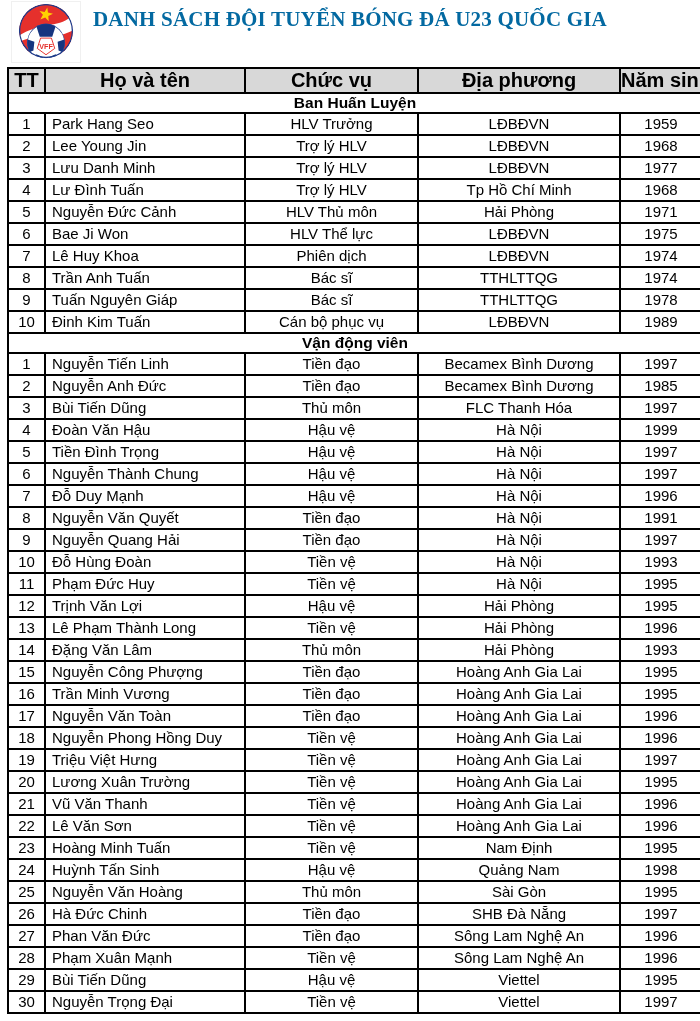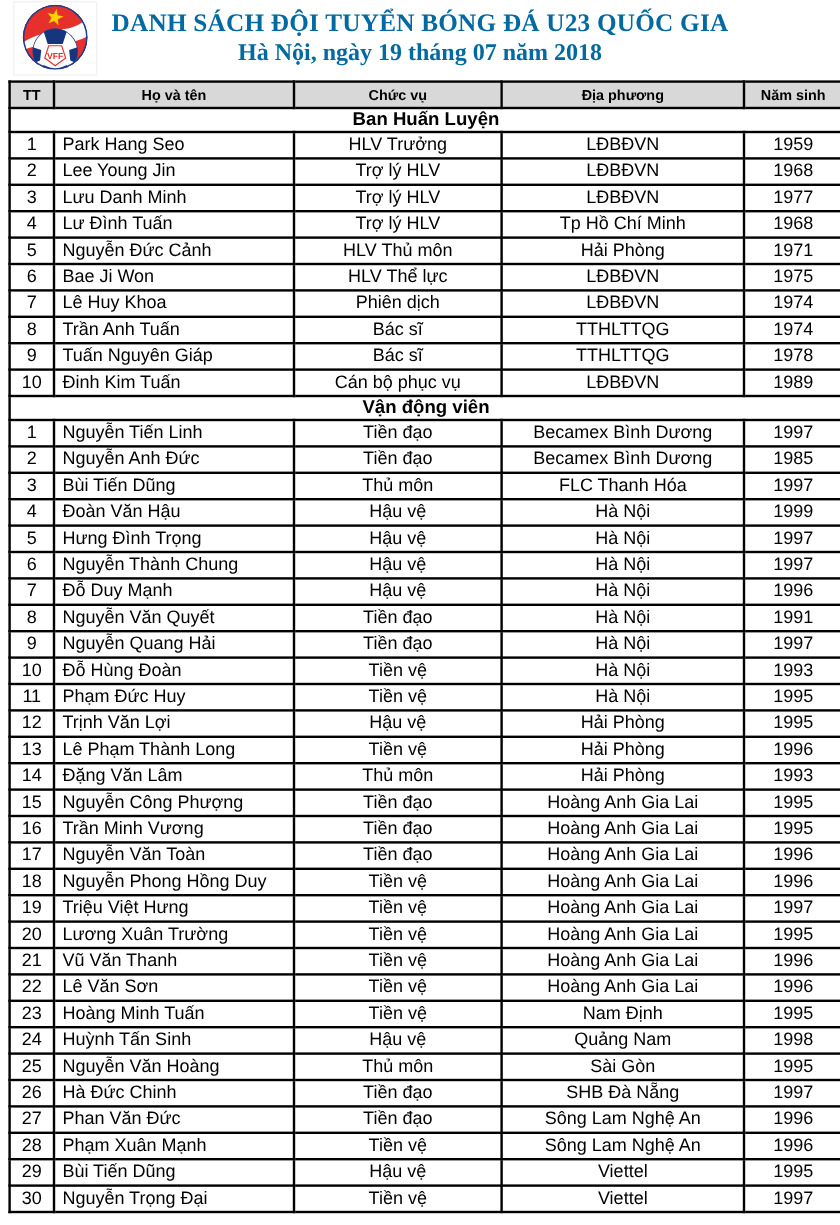--- a/index.html
+++ b/index.html
@@ -53,21 +53,21 @@
   }
   table.roster th, table.roster td{
     border:2px solid var(--table-border);
     padding:0;
     overflow:hidden;
     white-space:nowrap;
     color:#000;
   }
   table.roster th{
     background:var(--header-bg);
-    font-size:12px;
+    font-size:20px;
     font-weight:bold;
     height:20px;
     text-align:center;
   }
   tr.section-row td{
     font-size:15.5px;
     font-weight:bold;
     text-align:center;
     height:18px;
     line-height:18px;
@@ -121,21 +121,20 @@
             <path d="M34,54.5 L24.97,47.94 L28.42,37.31 L39.58,37.31 L43.03,47.94 Z" fill="#ffffff" stroke="#e5302c" stroke-width="1"></path>
             <text x="34" y="48.5" text-anchor="middle" font-family="Liberation Sans, sans-serif" font-size="7.5" font-weight="bold" fill="#e5302c">VFF</text>
             <circle cx="34" cy="42" r="19.5" fill="none" stroke="#1d3c8c" stroke-width="1.4"></circle>
           </g>
           <circle cx="34" cy="30" r="27.3" fill="none" stroke="#1d3c8c" stroke-width="1.4"></circle>
         </g>
       </svg>
     </div>
     <div class="titles">
       <div class="title1">DANH SÁCH ĐỘI TUYỂN BÓNG ĐÁ U23 QUỐC GIA</div>
-      <div class="title2">Hà Nội, ngày 19 tháng 07 năm 2018</div>
     </div>
   </div>
 
   <table class="roster">
     <thead>
       <tr>
           <th class="col0">TT</th>
           <th class="col1">Họ và tên</th>
           <th class="col2">Chức vụ</th>
           <th class="col3">Địa phương</th>
@@ -242,21 +241,21 @@
         </tr>
         <tr class="data-row">
           <td class="col0">4</td>
           <td class="col1">Đoàn Văn Hậu</td>
           <td class="col2">Hậu vệ</td>
           <td class="col3">Hà Nội</td>
           <td class="col4">1999</td>
         </tr>
         <tr class="data-row">
           <td class="col0">5</td>
-          <td class="col1">Hưng Đình Trọng</td>
+          <td class="col1">Tiền Đình Trọng</td>
           <td class="col2">Hậu vệ</td>
           <td class="col3">Hà Nội</td>
           <td class="col4">1997</td>
         </tr>
         <tr class="data-row">
           <td class="col0">6</td>
           <td class="col1">Nguyễn Thành Chung</td>
           <td class="col2">Hậu vệ</td>
           <td class="col3">Hà Nội</td>
           <td class="col4">1997</td>

